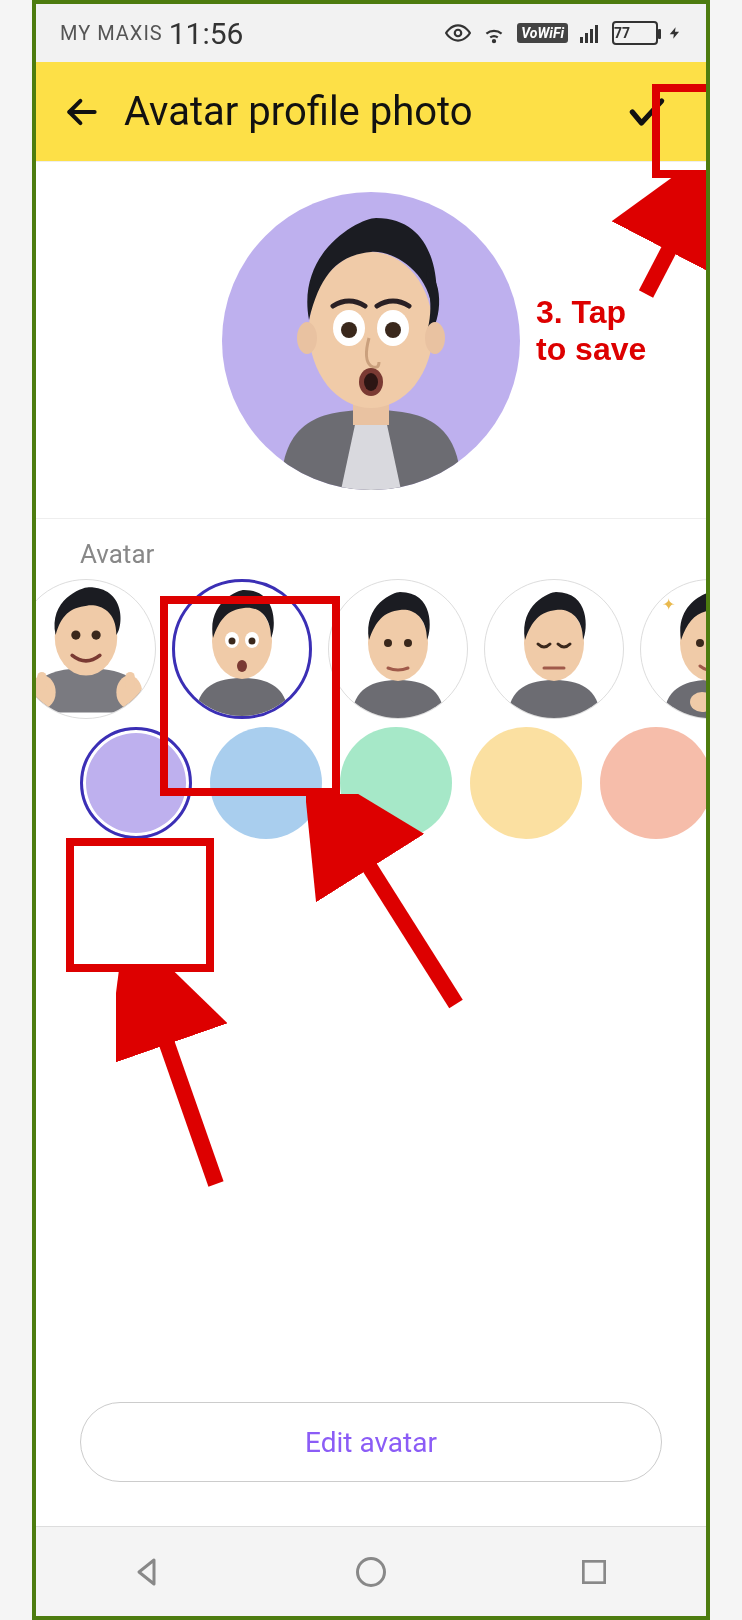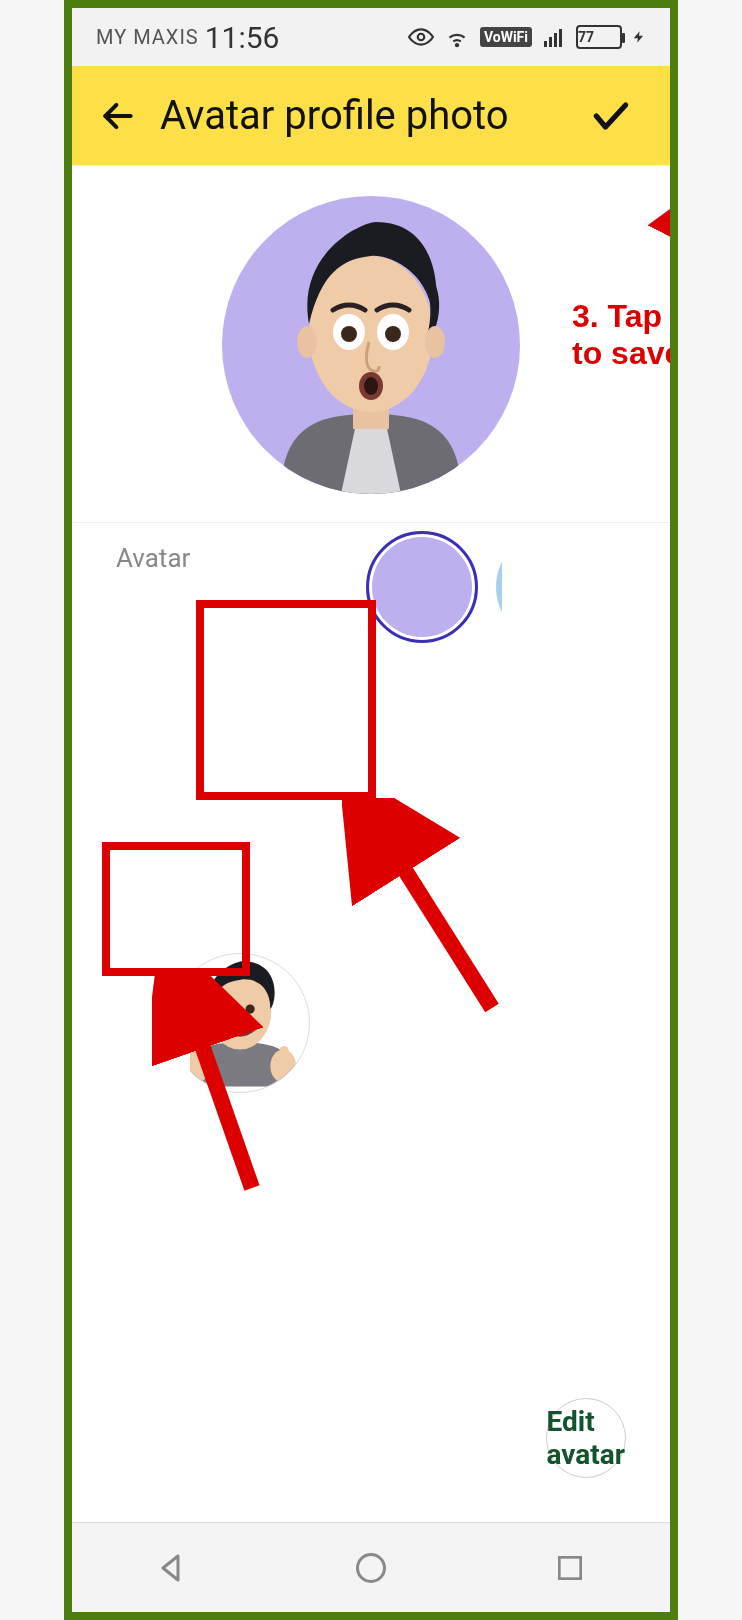--- a/index.html
+++ b/index.html
@@ -3,24 +3,24 @@
 <meta charset="utf-8">
 <style>
   * { box-sizing: border-box; margin: 0; padding: 0; }
   body {
     font-family: -apple-system, BlinkMacSystemFont, "Segoe UI", Roboto, Helvetica, Arial, sans-serif;
     background: #f5f5f5;
     display: flex;
     justify-content: center;
   }
   .device {
-    width: 614px;
+    width: 678px;
     height: 1620px;
     background: #f0f0f0;
-    border: 8px solid #4d7c0f;
+    border: 4px solid #4d7c0f;
     position: relative;
     overflow: hidden;
   }
   .screen {
     width: 100%;
     height: calc(100% - 90px);
     background: #fff;
     position: relative;
     display: flex;
     flex-direction: column;
@@ -35,21 +35,21 @@
     padding: 0 24px;
     font-size: 22px;
     color: #3a3a3a;
   }
   .status-left { display:flex; align-items:center; gap:6px;}
   .status-carrier { font-size: 20px; letter-spacing: 1px; color:#555;}
   .status-time { font-size: 30px; color:#333;}
   .status-right { display:flex; align-items:center; gap:10px; color:#333;}
   .eye-icon, .wifi-icon, .vowifi, .signal-icon, .battery, .bolt { display:inline-flex; align-items:center;}
   .vowifi {
-    font-size: 14px; background:#444; color:#fff; padding:2px 4px; border-radius:3px; font-weight:bold;
+    font-size: 14px; background:#444; color:#fff; padding:2px 4px; border-radius:3px; font-weight:bold;font-style:italic;
   }
   .battery {
     width: 46px; height: 24px; border:2px solid #333; border-radius:4px; position:relative;
     display:flex; align-items:center; justify-content:flex-start; font-size:14px; font-weight:bold;
   }
   .battery::after {
     content:""; position:absolute; right:-5px; top:6px; width:3px; height:10px; background:#333; border-radius:1px;
   }
   
   .app-bar {
@@ -113,25 +113,24 @@
   
   .edit-btn {
     margin: auto 44px 44px 44px;
     height: 80px;
     border:1px solid #ccc;
     border-radius:40px;
     display:flex;
     align-items:center;
     justify-content:center;
     font-size:28px;
-    color:#14532d;
+    color:#8b5cf6;
     background:#fff;
-    font-weight:bold;
-  }
-  .content-fill { flex:1; display:flex; flex-direction:row;}
+  }
+  .content-fill { flex:1; display:flex; flex-direction:column;}
   
   .nav-bar {
     height:90px;
     background:#f4f4f4;
     display:flex;
     align-items:center;
     justify-content:space-around;
     border-top:1px solid #ddd;
   }
   .nav-btn { width:44px; height:44px; display:flex; align-items:center; justify-content:center;}

